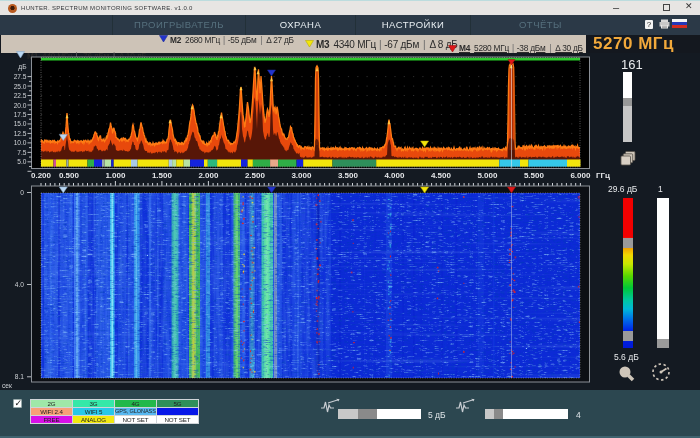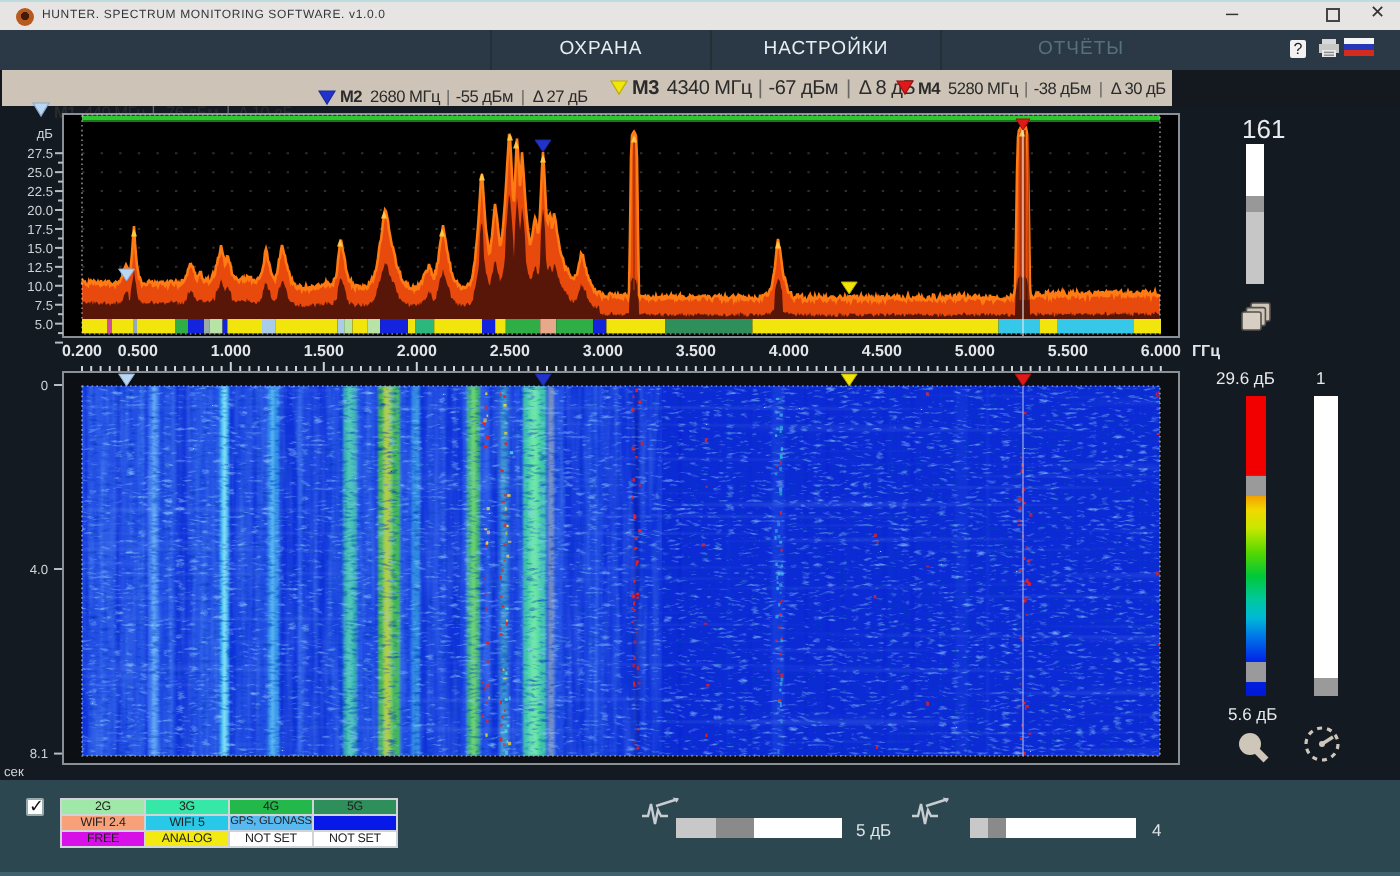--- a/index.html
+++ b/index.html
@@ -15,20 +15,21 @@
 
 <div style="position:absolute;left:0;top:0;width:700px;height:15px;background:#e7e5e3;border-top:1.5px solid #bcdcde;box-sizing:border-box;">
  <div style="position:absolute;left:8px;top:3px;width:9px;height:9px;border-radius:50%;background:radial-gradient(circle at 50% 45%, #401c08 0 30%, #b85a20 32% 72%, #93421a 78%);"></div>
  <div style="position:absolute;left:21px;top:4px;font-size:6px;color:#33363a;letter-spacing:0.32px;">HUNTER. SPECTRUM MONITORING SOFTWARE. v1.0.0</div>
  <div style="position:absolute;left:613px;top:0px;font-size:11px;color:#333;">–</div>
  <div style="position:absolute;left:663px;top:3px;width:7px;height:7px;border:1px solid #444;"></div>
  <div style="position:absolute;left:685px;top:0px;font-size:9px;color:#333;">✕</div>
 </div>
 
 <div style="position:absolute;left:0;top:15px;width:700px;height:20px;background:#2b3947;">
+ <div class="tab" style="left:112px;width:133px;color:#56707e;">ПРОИГРЫВАТЕЛЬ</div>
  <div class="tab" style="left:245px;width:110px;color:#e8eef2;">ОХРАНА</div>
  <div class="tab" style="left:355px;width:115px;color:#e8eef2;">НАСТРОЙКИ</div>
  <div class="tab" style="left:470px;width:140px;color:#56707e;">ОТЧЁТЫ</div>
  <div style="position:absolute;left:645px;top:4.5px;width:8px;height:9px;background:#f2f2f2;border-radius:1px;color:#222;font-size:8px;line-height:9px;text-align:center;">?</div>
  <svg width="11" height="10" style="position:absolute;left:659px;top:4px;">
    <rect x="2" y="0.5" width="7" height="3" fill="#d8d8d8"></rect>
    <rect x="0.5" y="3" width="10" height="4.5" fill="#c8c8c8"></rect>
    <rect x="2" y="6" width="7" height="3.5" fill="#e8e8e8"></rect>
    <line x1="3" y1="7.2" x2="8" y2="7.2" stroke="#888" stroke-width="0.7"></line>
    <line x1="3" y1="8.6" x2="8" y2="8.6" stroke="#888" stroke-width="0.7"></line>
@@ -40,35 +41,36 @@
  </div>
 </div>
 
 <div style="position:absolute;left:0;top:35px;width:700px;height:18px;background:#14181f;">
  <div style="position:absolute;left:1px;top:0;width:585px;height:18px;background:#cdc3b7;"></div>
  <div style="position:absolute;left:16px;top:16px;height:18px;display:flex;align-items:flex-start;font-size:8.3px;letter-spacing:-0.25px;color:#2b2b2b;white-space:nowrap;">
 <svg width="9" height="8" style="margin-right:2px">
           <path d="M0.5 0.5 L8.5 0.5 L4.5 7 Z" fill="#b9d7f2" stroke="#8aa8c8" stroke-width="0.6"></path>
         </svg>
 <b>М1</b><span style="width:4px"></span>440 МГц<span style="color:#666;padding:0 3px">|</span>-76 дБм<span style="color:#666;padding:0 4px">|</span>Δ 10 дБ</div>
- <div style="position:absolute;left:159px;top:0;height:18px;display:flex;align-items:flex-end;font-size:8.3px;letter-spacing:-0.25px;color:#2b2b2b;white-space:nowrap;">
+ <div style="position:absolute;left:159px;top:0;height:18px;display:flex;align-items:flex-start;font-size:8.3px;letter-spacing:-0.25px;color:#2b2b2b;white-space:nowrap;">
 <svg width="9" height="8" style="margin-right:2px">
           <path d="M0.5 0.5 L8.5 0.5 L4.5 7 Z" fill="#2233cc" stroke="#1a2a99" stroke-width="0.6"></path>
         </svg>
 <b>М2</b><span style="width:4px"></span>2680 МГц<span style="color:#666;padding:0 3px">|</span>-55 дБм<span style="color:#666;padding:0 4px">|</span>Δ 27 дБ</div>
  <div style="position:absolute;left:305px;top:0;height:18px;display:flex;align-items:center;font-size:10px;letter-spacing:-0.25px;color:#2b2b2b;white-space:nowrap;">
 <svg width="9" height="8" style="margin-right:2px">
           <path d="M0.5 0.5 L8.5 0.5 L4.5 7 Z" fill="#f2e50c" stroke="#b8ae00" stroke-width="0.6"></path>
         </svg>
 <b>М3</b><span style="width:4px"></span>4340 МГц<span style="color:#666;padding:0 3px">|</span>-67 дБм<span style="color:#666;padding:0 4px">|</span>Δ 8 дБ</div>
- <div style="position:absolute;left:448px;top:0;height:18px;display:flex;align-items:center;font-size:8.3px;letter-spacing:-0.25px;color:#2b2b2b;white-space:nowrap;">
+ <div style="position:absolute;left:448px;top:0;height:18px;display:flex;align-items:flex-end;font-size:8.3px;letter-spacing:-0.25px;color:#2b2b2b;white-space:nowrap;text-decoration:underline;">
 <svg width="9" height="8" style="margin-right:2px">
           <path d="M0.5 0.5 L8.5 0.5 L4.5 7 Z" fill="#e01818" stroke="#a01010" stroke-width="0.6"></path>
         </svg>
 <b>М4</b><span style="width:4px"></span>5280 МГц<span style="color:#666;padding:0 3px">|</span>-38 дБм<span style="color:#666;padding:0 4px">|</span>Δ 30 дБ</div>
+ <div style="position:absolute;left:586px;top:0;width:95px;height:18px;text-align:center;line-height:17.5px;font-size:17px;font-weight:bold;letter-spacing:0.5px;color:#f2a93b;">5270 МГц</div>
 </div>
 
 <svg width="700" height="438" style="position:absolute;left:0;top:0">
 <defs>
 <filter id="wdark" x="0" y="0" width="100%" height="100%">
   <feTurbulence type="turbulence" baseFrequency="0.16 0.5" numOctaves="2" seed="5"></feTurbulence>
   <feColorMatrix type="matrix" values="0 0 0 0 0.0  0 0 0 0 0.04  0 0 0 0 0.5  0 0 1.4 0 -0.35"></feColorMatrix>
   <feGaussianBlur stdDeviation="0.35"></feGaussianBlur>
 </filter>
 <filter id="wlite" x="0" y="0" width="100%" height="100%">

